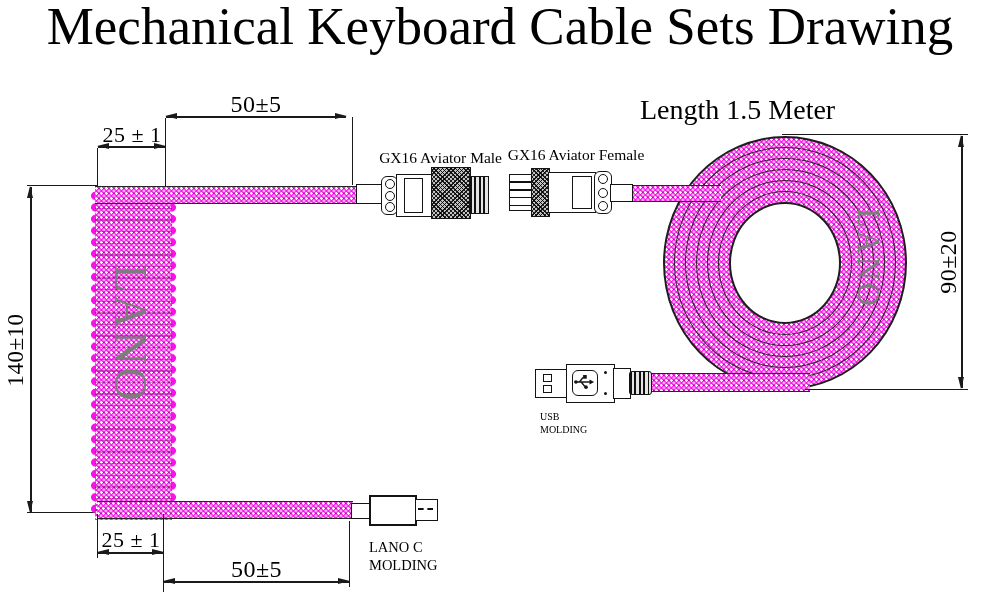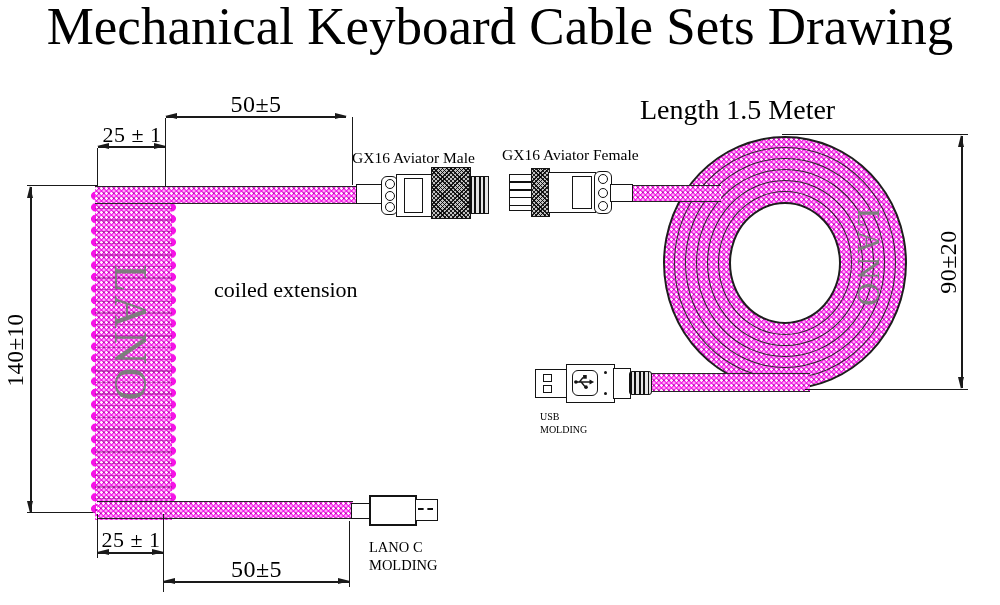--- a/index.html
+++ b/index.html
@@ -83,37 +83,36 @@
 
     <div class="abs ext" style="left:96.5px;top:148px;width:1.3px;height:38px;"></div>
     <div class="abs ext" style="left:164.5px;top:118px;width:1.3px;height:68px;"></div>
     <div class="abs dimh" style="left:98px;top:146px;width:67px;"></div>
     <div class="abs dimtext" style="left:92px;top:122px;width:80px;font-size:22px;">25 ± 1</div>
 
     <div class="abs ext" style="left:351.5px;top:117px;width:1.3px;height:68px;"></div>
     <div class="abs dimh" style="left:166px;top:116px;width:180px;"></div>
     <div class="abs dimtext" style="left:166px;top:91px;width:180px;font-size:24px;">50±5</div>
 
-    <div class="abs lbl" style="left:352px;top:148px;width:134px;text-align:left;font-size:15.5px;">GX16 Aviator Male</div>
+    <div class="abs lbl" style="left:368px;top:148px;width:134px;text-align:right;font-size:15.5px;">GX16 Aviator Male</div>
     <div>
       <div class="abs part" style="left:356px;top:184px;width:27px;height:20px;"></div>
       <div class="abs part collar" style="left:381px;top:176px;width:17px;height:39px;">
           <i></i>
           <i></i>
           <i></i>
         </div>
       <div class="abs part" style="left:396px;top:174px;width:37px;height:43px;">
         <span class="inner-rect" style="left:7px;top:3px;width:17px;height:33px;"></span>
       </div>
       <div class="abs part knurl" style="left:431px;top:167px;width:40px;height:52px;"></div>
       <div class="abs part ribsv" style="left:469px;top:176px;width:20px;height:38px;"></div>
     </div>
 
     <div class="abs lbl" style="left:214px;top:276px;font-size:22px;line-height:27px;">
-      <div>coiled extension</div>
     </div>
 
     <div>
       <div class="abs part" style="left:351px;top:503px;width:20px;height:16px;"></div>
       <div class="abs part" style="left:369px;top:495px;width:48px;height:31px;border-width:2px;"></div>
       <div class="abs part squiggle" style="left:415px;top:499px;width:23px;height:22px;"></div>
     </div>
     <div class="abs lbl" style="left:369px;top:538px;font-size:14.5px;">
       <div>LANO C</div>
       <div>MOLDING</div>
@@ -140,21 +139,21 @@
       <span class="ring" style="inset:42px;"></span>
       <span class="ring" style="inset:53px;"></span>
       <span class="abs" style="left:64px;top:64px;width:112px;height:122px;background:#fff;border:2px solid #1d1d1d;border-radius:50%;box-sizing:border-box;"></span>
     </div>
 
     <div class="abs braid cable-h" style="left:629px;top:185px;width:92px;height:17px;"></div>
     <div class="abs braid cable-h" style="left:650px;top:373px;width:160px;height:19px;"></div>
 
     <div class="abs vtext" style="left:850px;top:208px;font-size:32px;letter-spacing:3px;">LANO</div>
 
-    <div class="abs lbl" style="left:502px;top:145px;width:148px;text-align:left;font-size:15.5px;">GX16 Aviator Female</div>
+    <div class="abs lbl" style="left:502px;top:145px;width:148px;text-align:center;font-size:15.5px;">GX16 Aviator Female</div>
     <div>
       <div class="abs part bandsh" style="left:509px;top:174px;width:25px;height:37px;"></div>
       <div class="abs part knurl" style="left:531px;top:168px;width:19px;height:49px;"></div>
       <div class="abs part" style="left:548px;top:172px;width:48px;height:41px;">
         <span class="inner-rect" style="left:23px;top:3px;width:18px;height:31px;"></span>
       </div>
       <div class="abs part collar" style="left:594px;top:171px;width:18px;height:43px;">
           <i></i>
           <i></i>
           <i></i>

